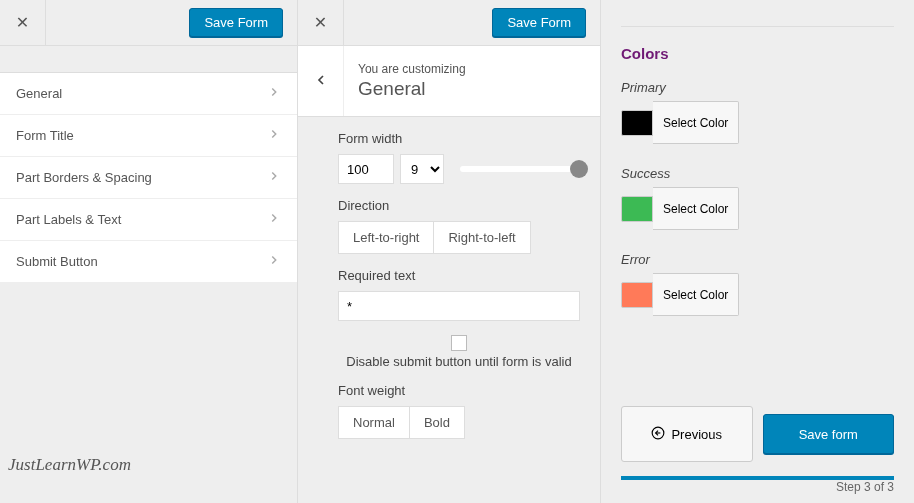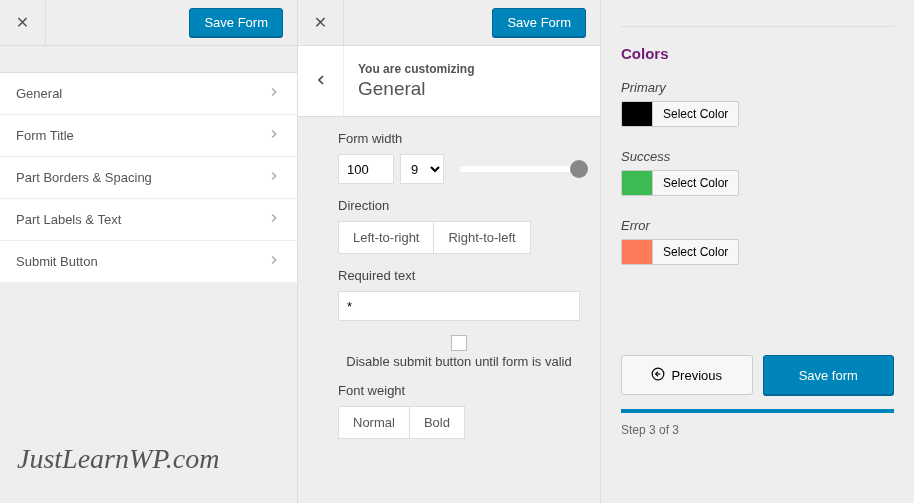--- a/index.html
+++ b/index.html
@@ -17,21 +17,21 @@
 
 .menu { margin-top: 26px; background: #fff; border-top: 1px solid #ddd; }
 .menu-item { display: flex; align-items: center; justify-content: space-between; padding: 12px 16px; border-bottom: 1px solid #eee; color: #555; cursor: pointer; background: #fff; }
 .menu-item .chev { color: #aaa; }
 .chev svg { width: 14px; height: 14px; }
 
 .hdr2 { display: flex; align-items: center; margin-top: 0; background: #fff; border-bottom: 1px solid #ddd; }
 .back-btn { width: 46px; height: 70px; display: flex; align-items: center; justify-content: center; border-right: 1px solid #eee; cursor: pointer; color: #444; }
 .back-btn svg { width: 16px; height: 16px; }
 .hdr2-txt { padding: 12px 14px; }
-.hdr2-txt .sub { font-size: 12px; color: #555; font-weight: bold; }
+.hdr2-txt .sub { font-size: 12px; color: #555; }
 .hdr2-txt .main { font-size: 19px; font-weight: 300; color: #555; margin-top: 2px; }
 
 .section { padding: 14px 20px 0; margin-left: 20px; }
 .lbl { font-size: 13px; color: #444; margin-bottom: 8px; display: block; font-weight: 500; }
 .row { display: flex; align-items: center; gap: 6px; }
 .numbox { width: 56px; height: 30px; border: 1px solid #ddd; background: #fff; padding: 0 8px; font-size: 13px; }
 .selbox { width: 44px; height: 30px; border: 1px solid #ddd; background: #fff; padding: 0 6px; font-size: 13px; }
 .slider-wrap { flex: 1; position: relative; height: 6px; background: #fff; border-radius: 3px; margin-left: 10px; }
 .slider-thumb { position: absolute; right: -8px; top: -6px; width: 18px; height: 18px; border-radius: 50%; background: #888; cursor: pointer; }
 
@@ -47,31 +47,31 @@
 .col3-inner { padding-top: 26px; }
 .divider3 { height: 1px; background: #ddd; margin-bottom: 18px; }
 .h3 { font-size: 15px; font-weight: 600; color: #701a75; margin-bottom: 18px; }
 .color-row { margin-bottom: 22px; }
 .color-lbl { font-size: 13px; color: #444; margin-bottom: 6px; font-style: italic; }
 .color-pick { display: flex; align-items: center; }
 .swatch { width: 32px; height: 26px; border: 1px solid #ccc; border-radius: 2px 0 0 2px; }
 .sw-black { background: #000; }
 .sw-green { background: #3cba54; }
 .sw-red { background: #ff7a59; }
-.sel-color { height: 26px; border: 1px solid #ccc; border-left: none; background: #f7f7f7; padding: 0 10px; font-size: 12px; border-radius: 0 2px 2px 0; cursor: pointer; }
+.sel-color { height: 43px; border: 1px solid #ccc; border-left: none; background: #f7f7f7; padding: 0 10px; font-size: 12px; border-radius: 0 2px 2px 0; cursor: pointer; }
 
 .footer3 { margin-top: 90px; }
 .btnrow { display: flex; gap: 10px; align-items: center; }
-.prev-btn { flex: 1; height: 40px; border: 1px solid #ccc; background: #f7f7f7; border-radius: 3px; display: flex; align-items: center; justify-content: center; gap: 6px; cursor: pointer; font-size: 13px; }
+.prev-btn { flex: 1; height: 56px; border: 1px solid #ccc; background: #f7f7f7; border-radius: 3px; display: flex; align-items: center; justify-content: center; gap: 6px; cursor: pointer; font-size: 13px; }
 .prev-btn svg { width: 14px; height: 14px; }
 .saveform-btn { flex: 1; height: 40px; background: #0085ba; border: 1px solid #006799; color: #fff; border-radius: 3px; cursor: pointer; font-size: 13px; box-shadow: 0 1px 0 #006799; }
 .progress { height: 4px; background: #0085ba; margin-top: 14px; }
-.step { text-align: left; font-size: 12px; color: #666; margin-top: 10px; }
-
-.watermark { position: absolute; bottom: 28px; left: 17px; font-family: Georgia, serif; font-style: italic; font-size: 28px; color: #555; }
+.step { text-align: right; font-size: 12px; color: #666; }
+
+.watermark { position: absolute; bottom: 28px; left: 8px; font-family: Georgia, serif; font-style: italic; font-size: 17px; color: #555; }
 </style>
 </head>
 <body>
 
 <div class="app">
 
   <div class="col col1">
     <div class="topbar">
       <div class="close-btn">
         <span>✕</span>

